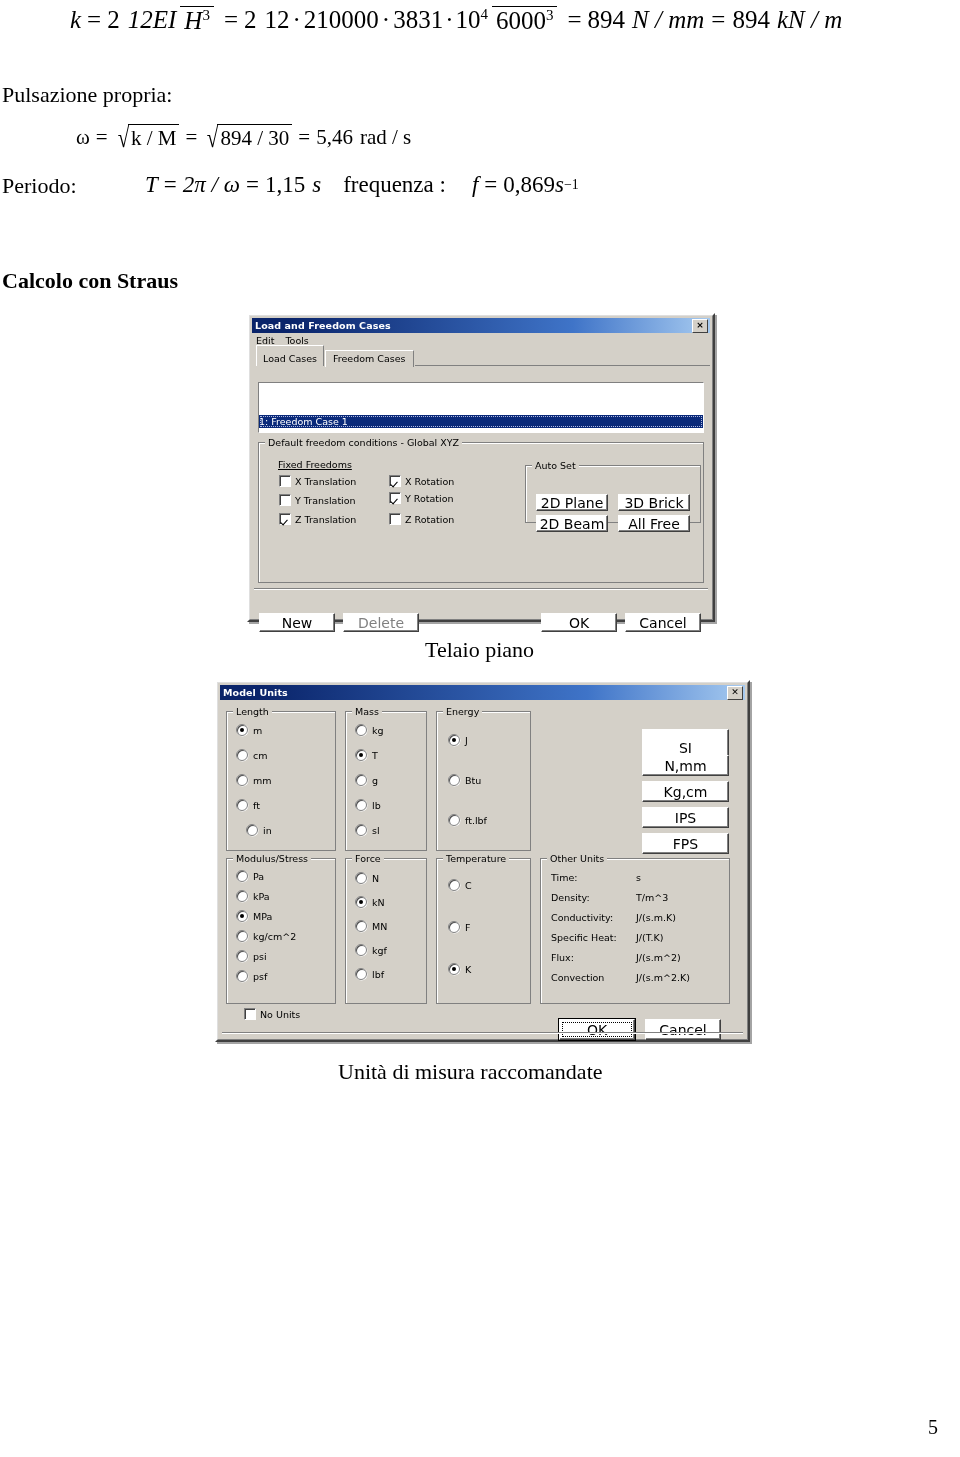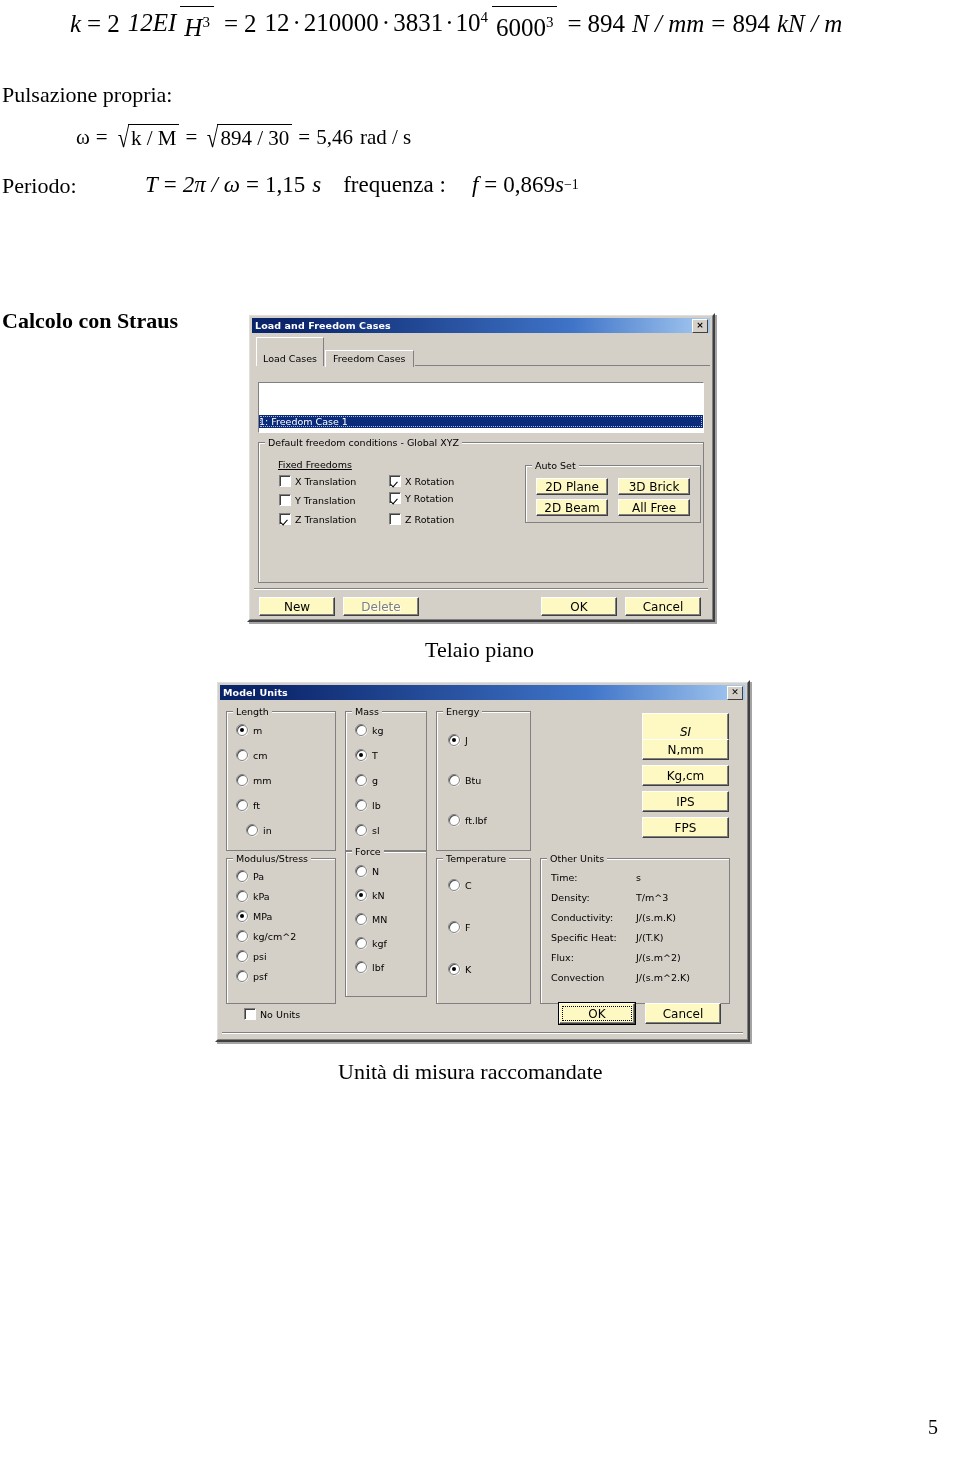--- a/index.html
+++ b/index.html
@@ -26,21 +26,21 @@
   }
 
   .frac {
     display: inline-flex;
     flex-direction: row;
     align-items: center;
     vertical-align: middle;
     margin: 0 4px;
   }
   .frac .num { padding: 0 4px 1px 4px; line-height: 1.05; }
-  .frac .den { padding: 8px 4px 0 4px; line-height: 1.05; border-top: 1.4px solid #000; }
+  .frac .den { padding: 1px 4px 0 4px; line-height: 1.05; border-top: 1.4px solid #000; }
 
   .it { font-style: italic; }
   sup.exp { font-size: 0.6em; vertical-align: super; line-height: 0; }
 
   
   .radical { display: inline-flex; align-items: stretch; vertical-align: middle; }
   .radical .sign {
     font-size: 1.32em;
     line-height: 1;
     transform: scaleX(0.75);
@@ -110,21 +110,21 @@
   }
 
   .menubar { height: 15px; display: flex; align-items: center; padding-left: 4px; gap: 11px; }
   .menubar .mi { font-size: 9.5px; cursor: default; }
   .menubar .mi u { text-underline-offset: 1px; }
 
   
   .tabstrip { display: flex; align-items: flex-end; height: 16px; padding-left: 4px; position: relative; }
   .tab {
     font-size: 9.5px;
-    padding: 15px 6px 1px 6px;
+    padding: 7px 6px 1px 6px;
     background: #d4d0c8;
     border-top: 1px solid #ffffff;
     border-left: 1px solid #ffffff;
     border-right: 1px solid #808080;
     margin-right: 1px;
     cursor: pointer;
     line-height: 12px;
   }
   .tab.active {
     font-weight: normal;
@@ -163,32 +163,33 @@
     top: -6px; left: 6px;
     background: #d4d0c8;
     padding: 0 3px;
     font-size: 9.5px;
     white-space: nowrap;
   }
 
   
   .btn {
     position: absolute;
-    background: #fef9c3;
+    background: #ffffff;
     border-top: 1px solid #ffffff;
     border-left: 1px solid #ffffff;
     border-right: 1px solid #404040;
     border-bottom: 1px solid #404040;
     box-shadow: inset -1px -1px 0 #808080;
     display: flex; align-items: center; justify-content: center;
-    font-size: 12px;
+    font-size: 14px;
     box-sizing: border-box;
     cursor: pointer;
     white-space: nowrap;
     font-family: "DejaVu Sans", "Liberation Sans", sans-serif;
+    margin-top: 16px;
   }
   .btn.disabled { color: #808080; text-shadow: 1px 1px 0 #ffffff; cursor: default; }
   .btn.default { box-shadow: inset -1px -1px 0 #808080, 0 0 0 1px #000; }
   .btn.default .inner-focus {
     position: absolute; left: 2px; right: 2px; top: 2px; bottom: 2px;
     border: 1px dotted #000;
   }
 
   
   .cb { position: absolute; display: flex; align-items: center; gap: 4px; font-size: 9.5px; white-space: nowrap; cursor: pointer; }
@@ -289,21 +290,21 @@
     <span>1,15</span>
     <span class="it" style="margin-left:7px;">s</span>
     <span style="margin-left:22px; font-family:'Liberation Serif',serif;">frequenza :</span>
     <span class="it" style="margin-left:26px;">f</span>
     <span style="margin:0 6px;">=</span>
     <span>0,869</span>
     <span class="it">s</span>
       <sup class="exp">−1</sup>
   </div>
 
-  <div class="caption" style="left:2px; top:268px; font-size:22px; font-weight:bold;margin-top:40px;">Calcolo con Straus</div>
+  <div class="caption" style="left:2px; top:268px; font-size:22px; font-weight:bold;">Calcolo con Straus</div>
 </div>
 
 <div class="dlg" style="left:247px; top:313px; width:468px; height:309px;">
   <div class="dlg-inner">
 
     <div class="titlebar">
       <span class="tb-text">Load and Freedom Cases</span>
       <span class="tb-close">×</span>
     </div>
 
@@ -438,21 +439,21 @@
       <label class="rb" style="left:11px; top:62px;">
         <span class="circ"></span>
         <span>Btu</span>
       </label>
       <label class="rb" style="left:11px; top:102px;">
         <span class="circ"></span>
         <span>ft.lbf</span>
       </label>
     </div>
 
-    <span class="btn" style="left:424px; top:30px; width:87px; height:37px;font-style:italic;">SI</span>
+    <span class="btn" style="left:424px; top:30px; width:87px; height:37px;">SI</span>
     <span class="btn" style="left:424px; top:56px; width:87px; height:21px;">N,mm</span>
     <span class="btn" style="left:424px; top:82px; width:87px; height:21px;">Kg,cm</span>
     <span class="btn" style="left:424px; top:108px; width:87px; height:21px;">IPS</span>
     <span class="btn" style="left:424px; top:134px; width:87px; height:21px;">FPS</span>
 
     <div class="group" style="left:8px; top:175px; width:110px; height:146px;">
       <span class="gtitle">Modulus/Stress</span>
       <label class="rb" style="left:9px; top:11px;justify-content:center;">
         <span class="circ"></span>
         <span>Pa</span>
@@ -472,21 +473,21 @@
       <label class="rb" style="left:9px; top:91px;">
         <span class="circ"></span>
         <span>psi</span>
       </label>
       <label class="rb" style="left:9px; top:111px;">
         <span class="circ"></span>
         <span>psf</span>
       </label>
     </div>
 
-    <div class="group" style="left:127px; top:168px; width:82px; height:146px;text-align:center;">
+    <div class="group" style="left:127px; top:175px; width:82px; height:146px;text-align:center;">
       <span class="gtitle">Force</span>
       <label class="rb" style="left:9px; top:13px;">
         <span class="circ"></span>
         <span>N</span>
       </label>
       <label class="rb" style="left:9px; top:37px;">
         <span class="circ on"></span>
         <span>kN</span>
       </label>
       <label class="rb" style="left:9px; top:61px;">

